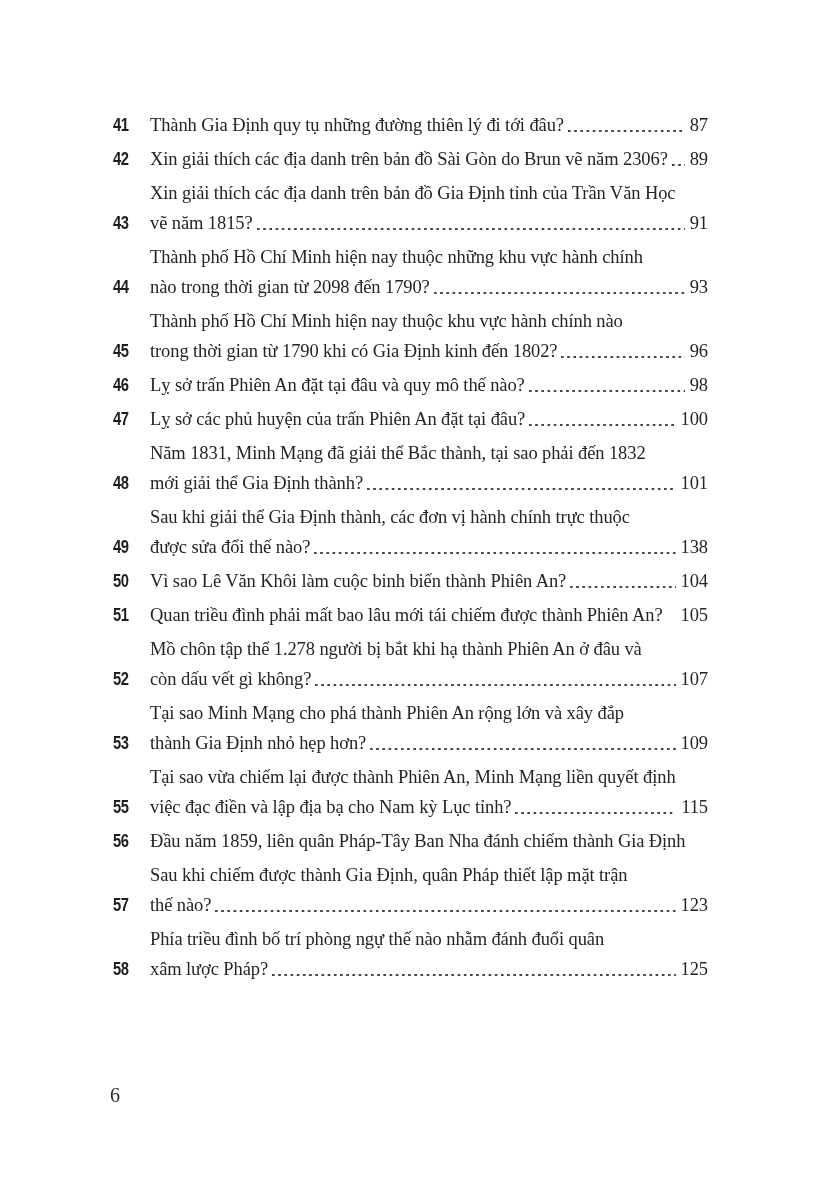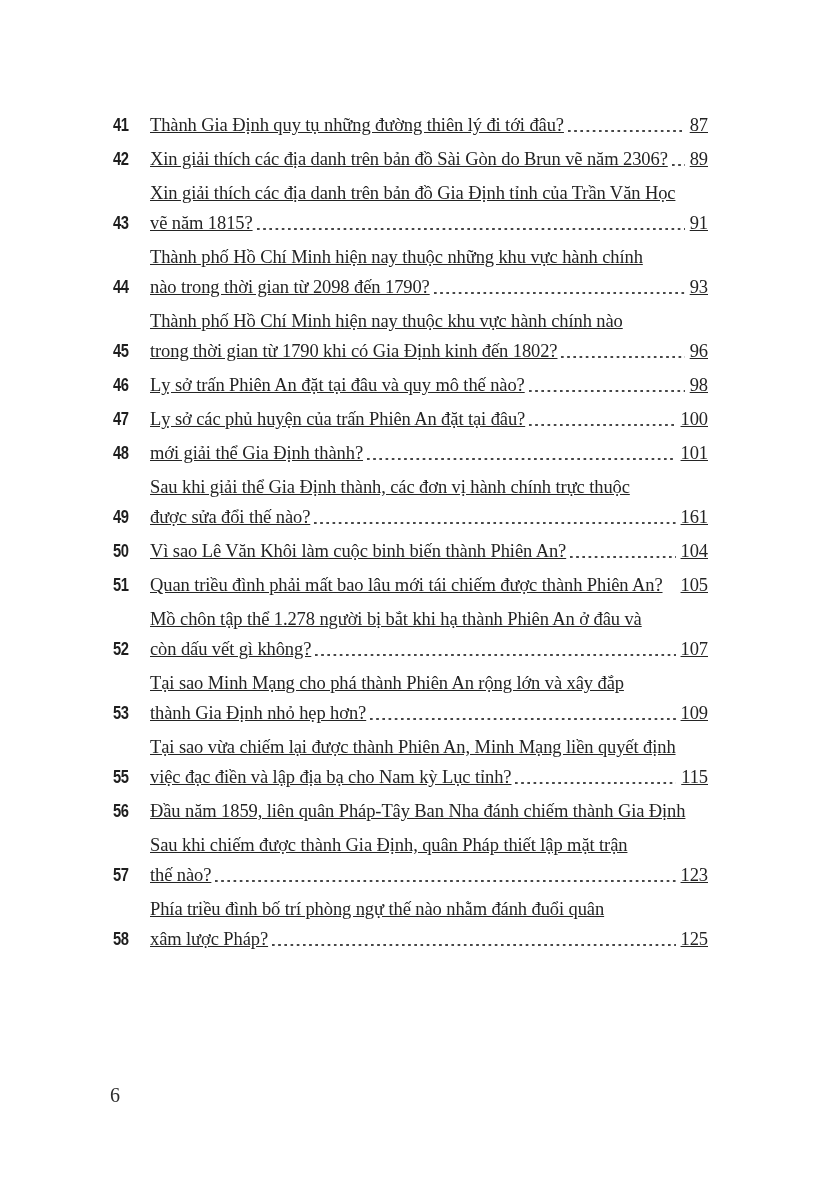--- a/index.html
+++ b/index.html
@@ -31,21 +31,20 @@
     font-size: 18px;
     line-height: 30px;
     letter-spacing: -0.5px;
     transform: scaleX(0.82);
     transform-origin: left center;
     color: #1e1e1e;
   }
   .toc-entry .entry-body {
     flex: 1 1 auto;
     min-width: 0;
-    text-decoration: underline;
   }
   .line {
     display: flex;
     align-items: baseline;
     font-size: 18.5px;
     line-height: 30px;
     white-space: nowrap;
     letter-spacing: -0.1px;
   }
   .line .txt { flex: 0 0 auto; }
@@ -149,36 +148,39 @@
           <span class="txt">Lỵ sở các phủ huyện của trấn Phiên An đặt tại đâu?</span>
           <span class="dots"></span>
           <span class="pg">100</span>
         </div>
       </div>
     </div>
     <div class="toc-entry">
       <div class="num">48</div>
       <div class="entry-body">
         <div class="line">
+          <span class="txt">Năm 1831, Minh Mạng đã giải thể Bắc thành, tại sao phải đến 1832</span>
+        </div>
+        <div class="line">
           <span class="txt">mới giải thể Gia Định thành?</span>
           <span class="dots"></span>
           <span class="pg">101</span>
         </div>
       </div>
     </div>
     <div class="toc-entry">
       <div class="num">49</div>
       <div class="entry-body">
         <div class="line">
           <span class="txt">Sau khi giải thể Gia Định thành, các đơn vị hành chính trực thuộc</span>
         </div>
         <div class="line">
           <span class="txt">được sửa đổi thế nào?</span>
           <span class="dots"></span>
-          <span class="pg">161</span>
+          <span class="pg">138</span>
         </div>
       </div>
     </div>
     <div class="toc-entry">
       <div class="num">50</div>
       <div class="entry-body">
         <div class="line">
           <span class="txt">Vì sao Lê Văn Khôi làm cuộc binh biến thành Phiên An?</span>
           <span class="dots"></span>
           <span class="pg">104</span>

